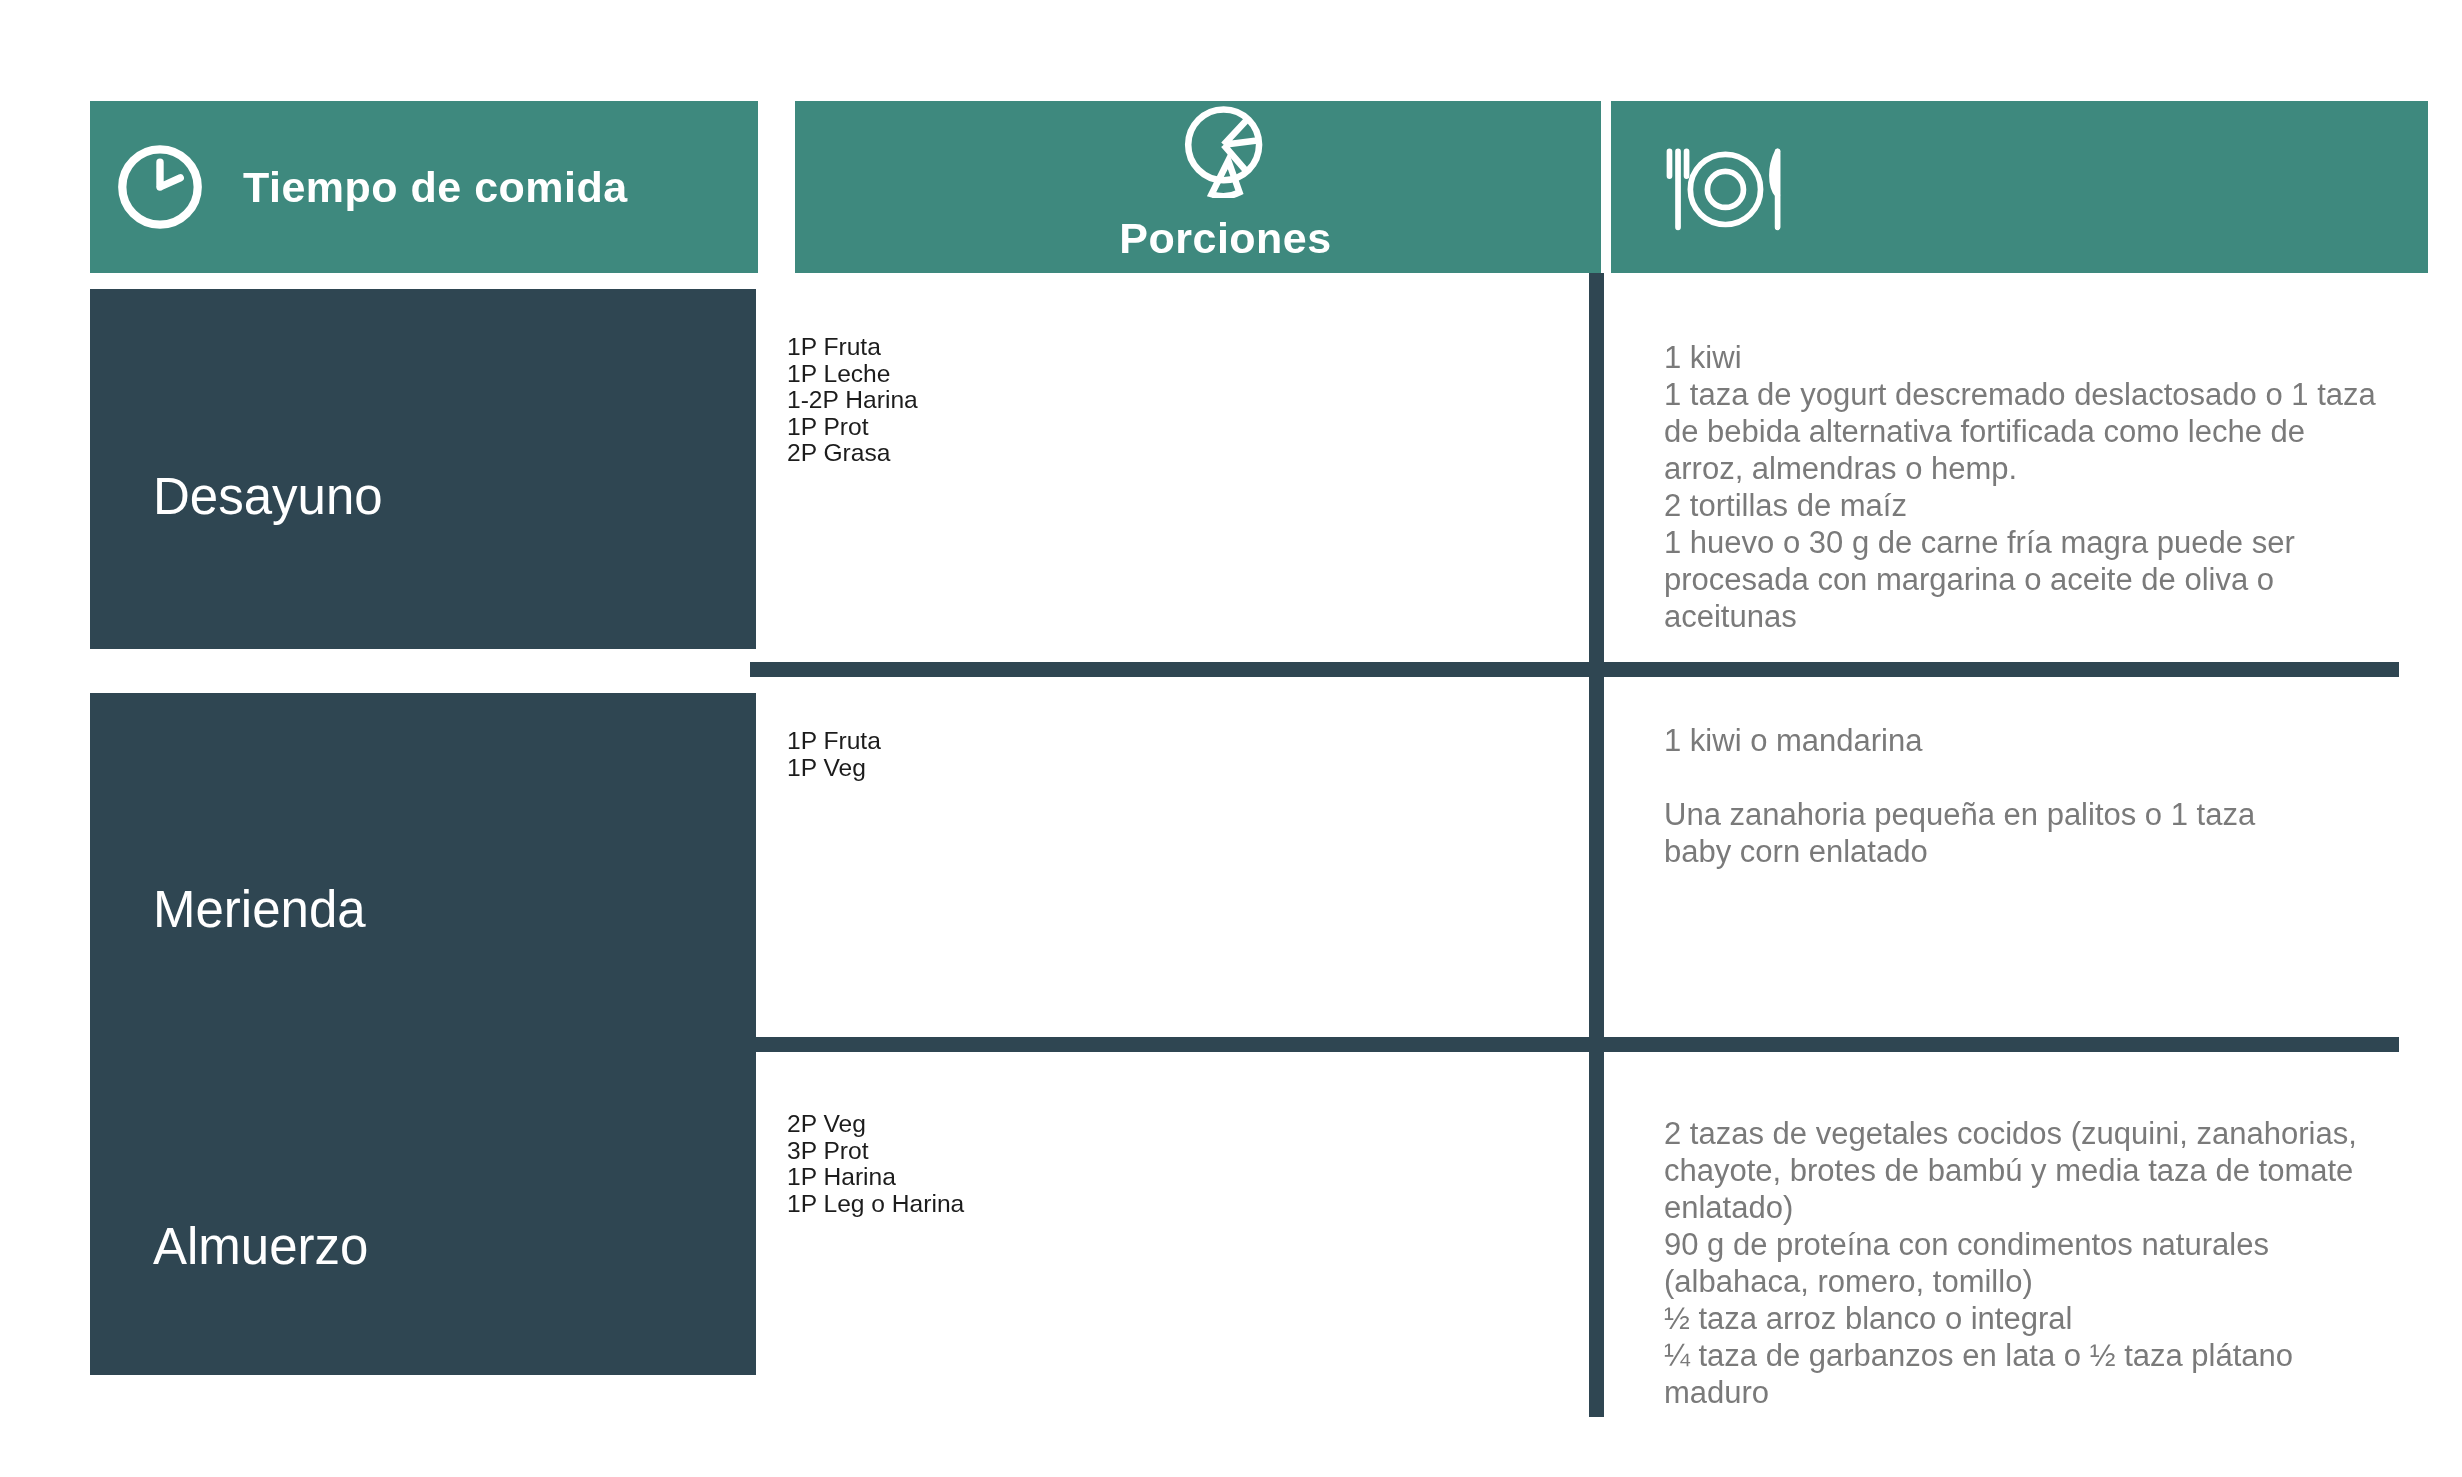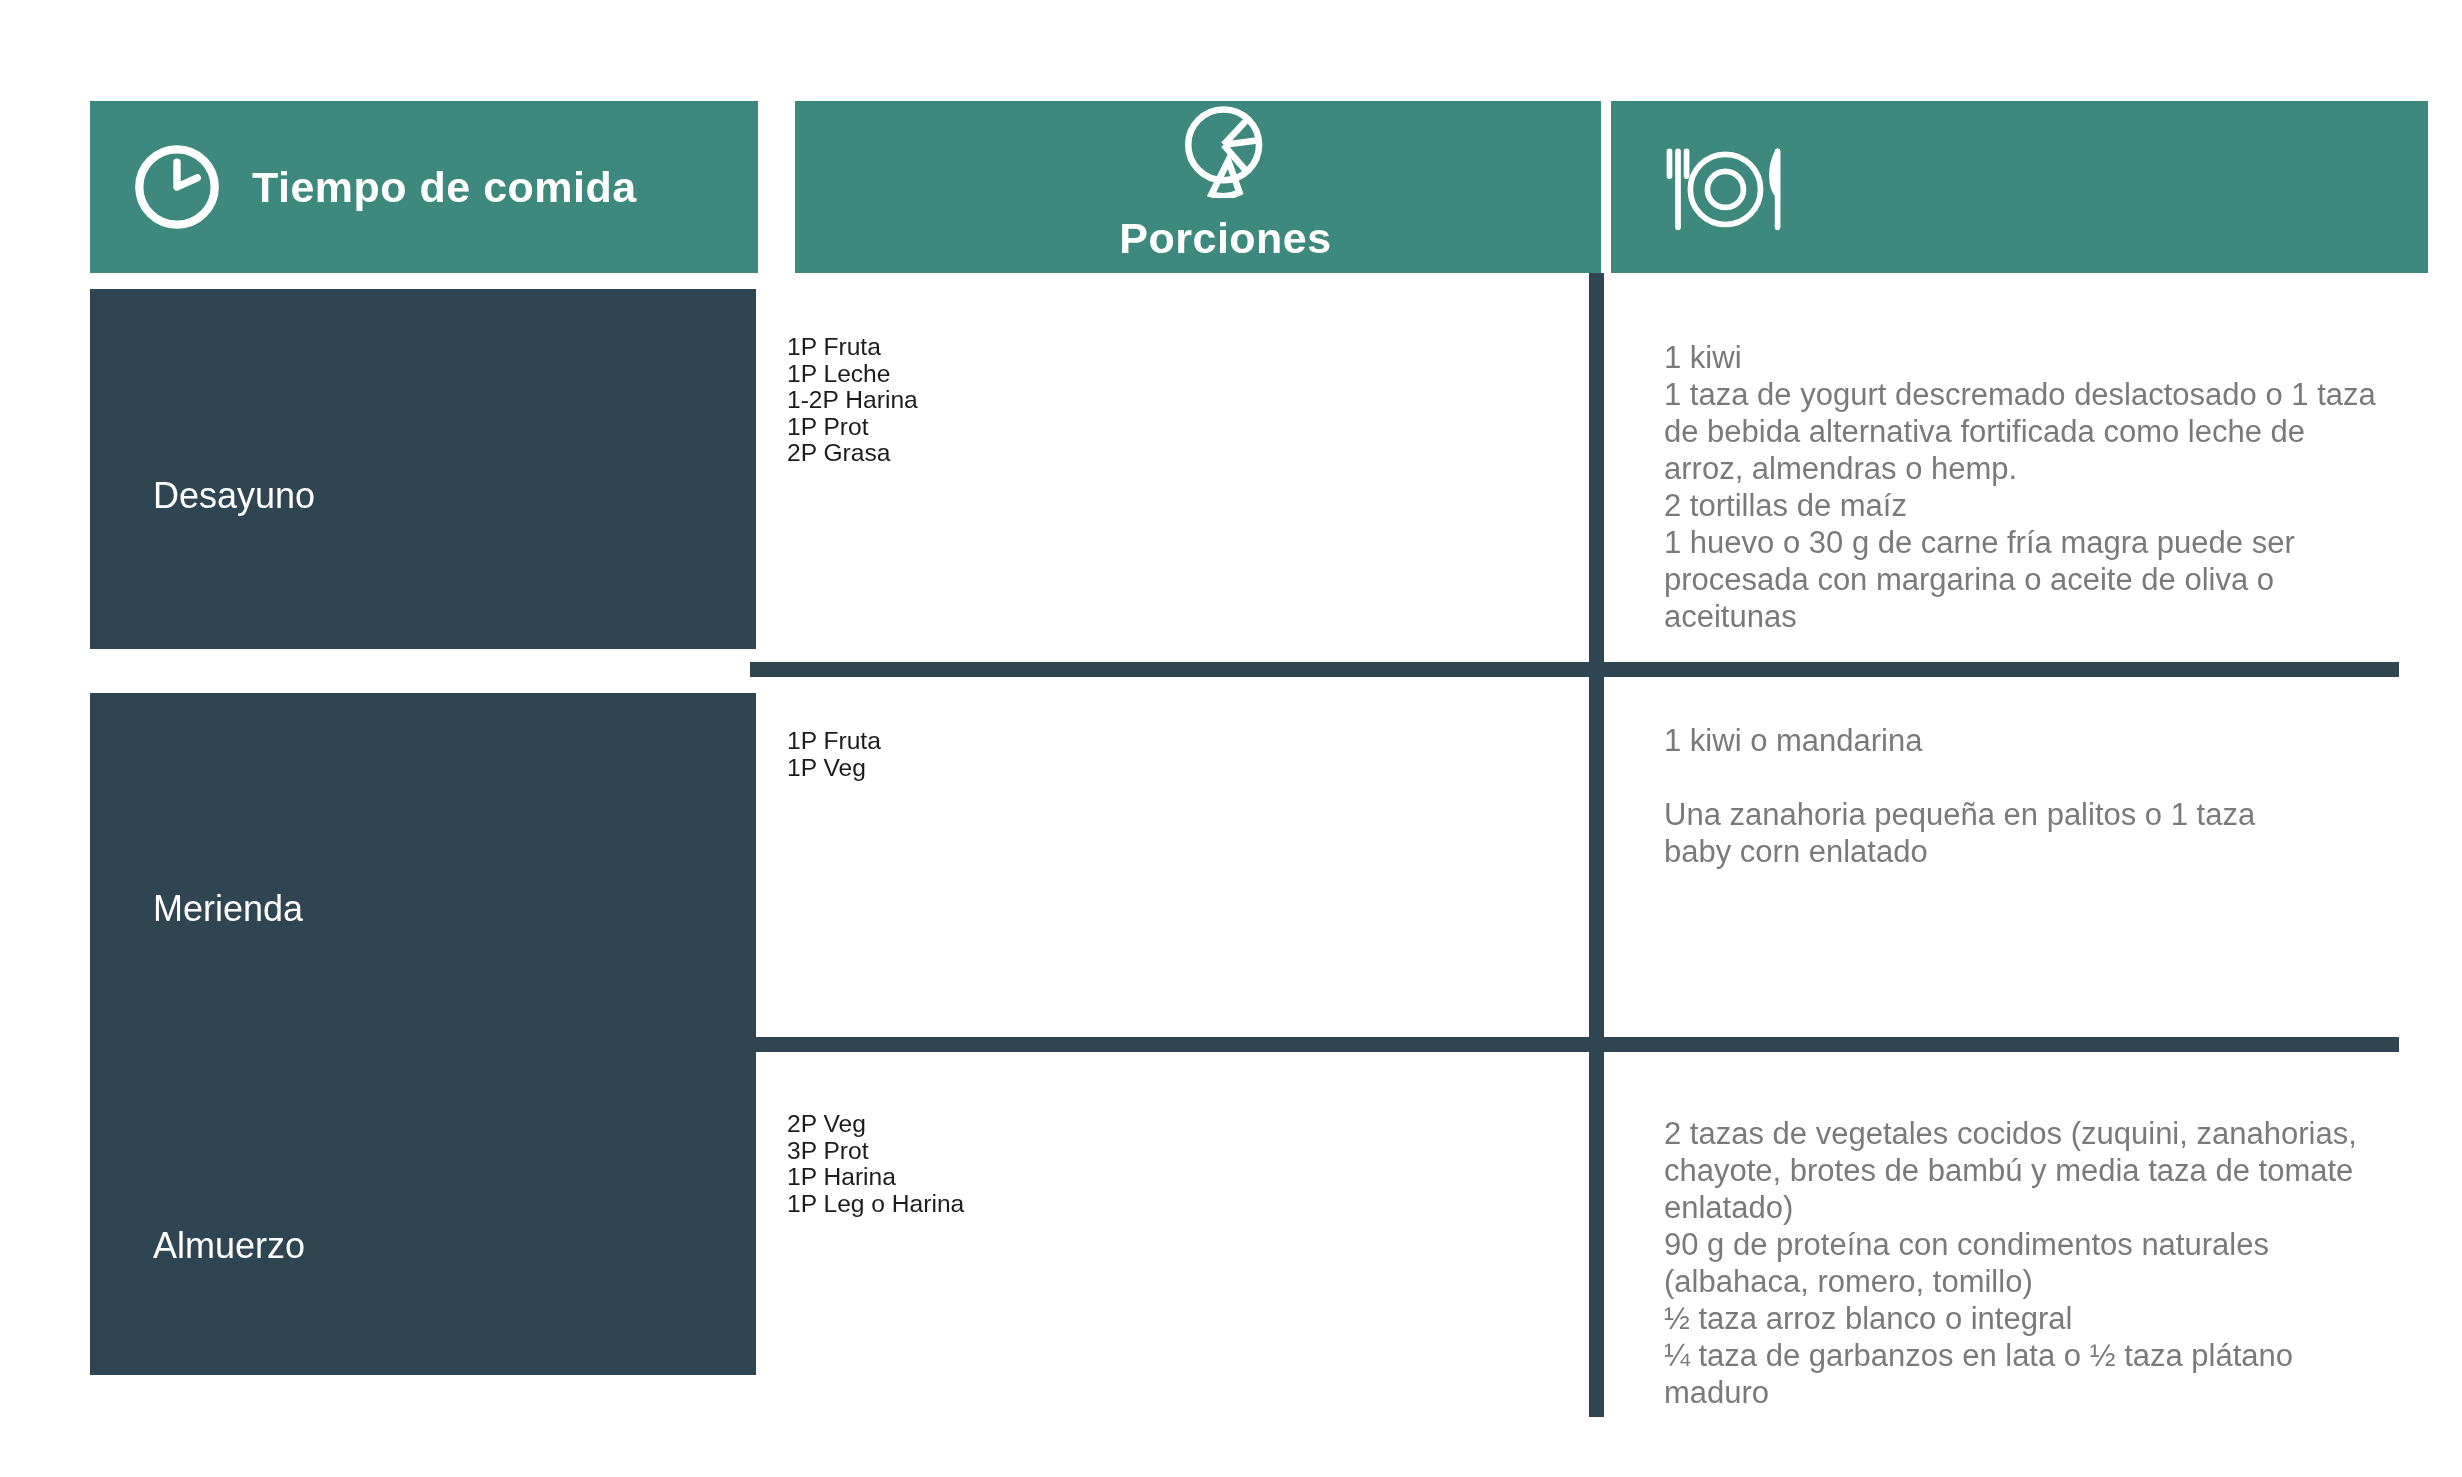--- a/index.html
+++ b/index.html
@@ -15,21 +15,21 @@
   .hcell{
     position:absolute;
     top:101px;
     height:172px;
     background:var(--teal,#3E897E);
     display:flex;
     align-items:center;
     box-sizing:border-box;
     color:#ffffff;
   }
-  .hcell-1{left:90px;width:668px;padding-left:41px;gap:29px;}
+  .hcell-1{left:90px;width:668px;padding-left:24px;gap:37px;}
   .hcell-2{left:795px;width:806px;padding-left:55px;gap:16px;flex-direction:column;}
   .hcell-3{left:1611px;width:817px;padding-left:49px;gap:29.5px;}
   .htext{
     font-size:43px;
     font-weight:bold;
     letter-spacing:0.5px;
     white-space:nowrap;
   }
   .icon svg{display:block;}
   
@@ -41,21 +41,21 @@
   }
   .mcell-1{top:289px;height:360px;}
   .mcell-2{top:693px;height:378px;}
   .mcell-3{top:1063px;height:312px;}
   .mlabel{
     position:absolute;
     left:63px;
     top:50%;
     transform:translateY(calc(-50% + 27px));
     color:#ffffff;
-    font-size:36px;
+    font-size:51px;
     font-weight:400;
     white-space:nowrap;
   }
   
   .vbar{
     position:absolute;
     left:1589px;top:273px;width:15.3px;height:1144px;
     background:var(--slate,#2F4652);
   }
   .hbar{

